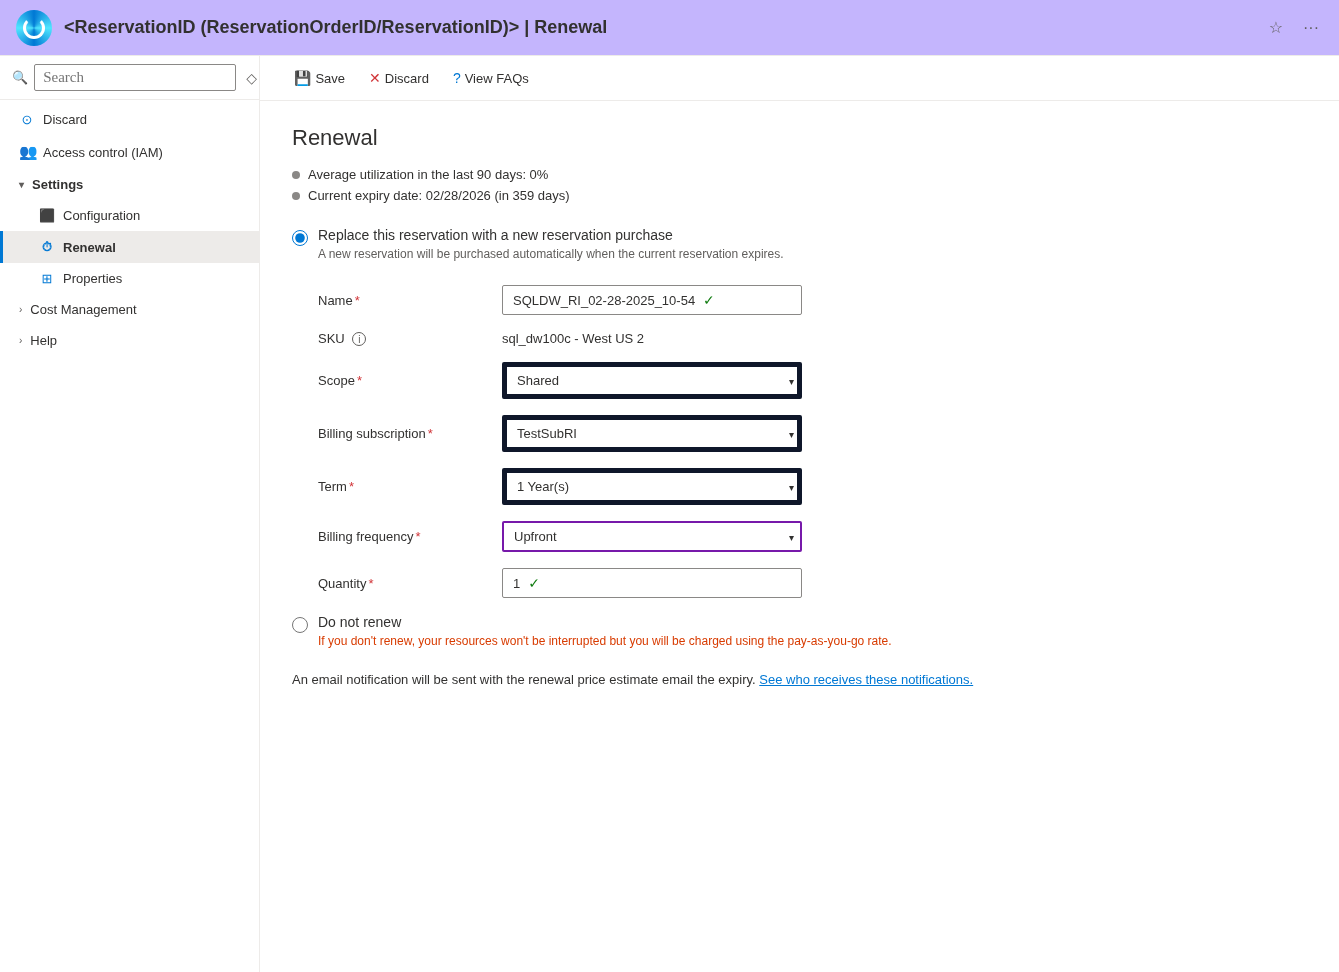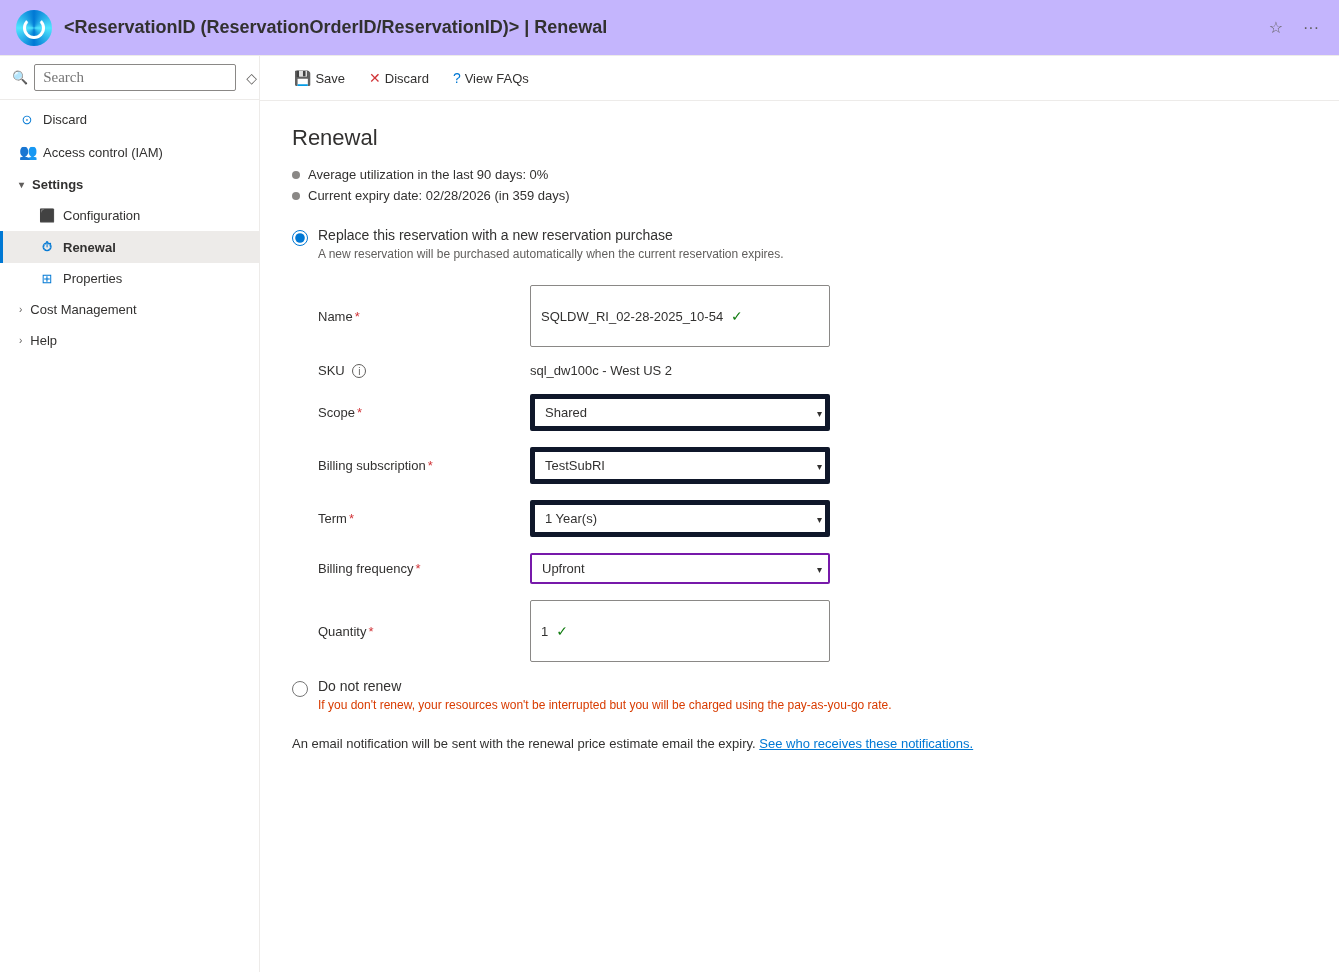--- a/index.html
+++ b/index.html
@@ -162,21 +162,21 @@
     .radio-label-main { font-size: 14px; color: #323130; font-weight: 400; }
     .radio-label-sub { font-size: 12px; color: #605e5c; }
     .radio-label-sub-orange { font-size: 12px; color: #d83b01; }
 
     
     .form-fields { padding-left: 26px; display: flex; flex-direction: column; gap: 0; }
     .form-row {
       display: flex;
       align-items: center;
       margin-bottom: 16px;
-      gap: 32px;
+      gap: 4px;
     }
     .form-label {
       width: 180px;
       flex-shrink: 0;
       font-size: 13px;
       color: #323130;
     }
     .form-label .required { color: #d13438; margin-left: 2px; }
     .form-label .info-icon {
       display: inline-block;
@@ -216,21 +216,21 @@
       font-size: 10px;
       color: #323130;
       pointer-events: none;
     }
     .form-input-with-check {
       width: 300px;
       display: flex;
       align-items: center;
       border: 1px solid #8a8886;
       border-radius: 2px;
-      padding: 22px 10px;
+      padding: 6px 10px;
       gap: 8px;
       font-size: 13px;
       color: #323130;
       background: #fff;
     }
     .form-input-with-check .check-icon { color: #107c10; font-size: 14px; }
 
     
     .email-notice {
       margin-top: 24px;

